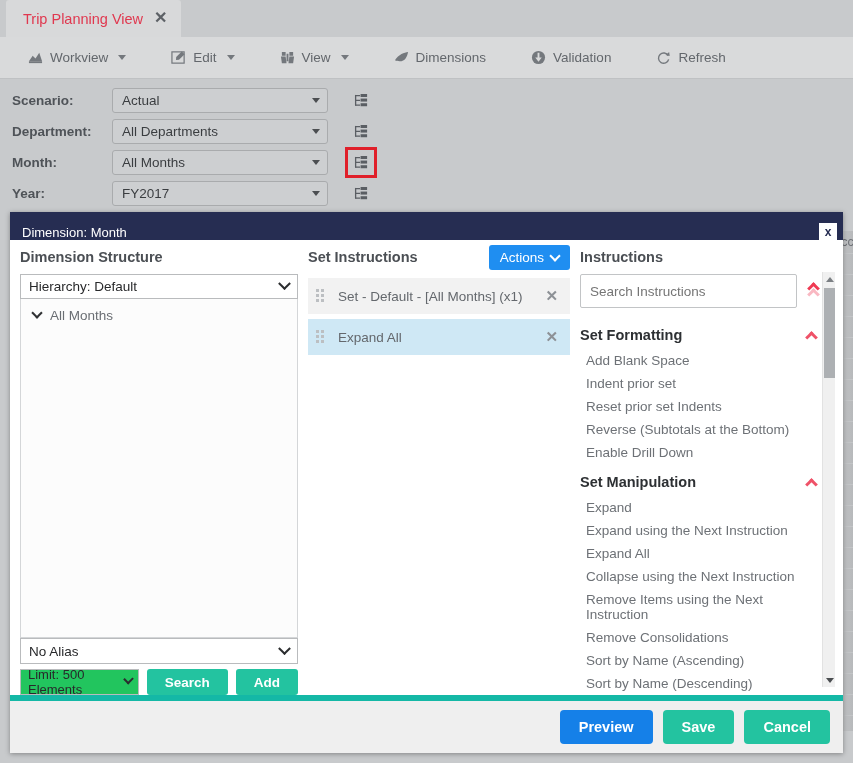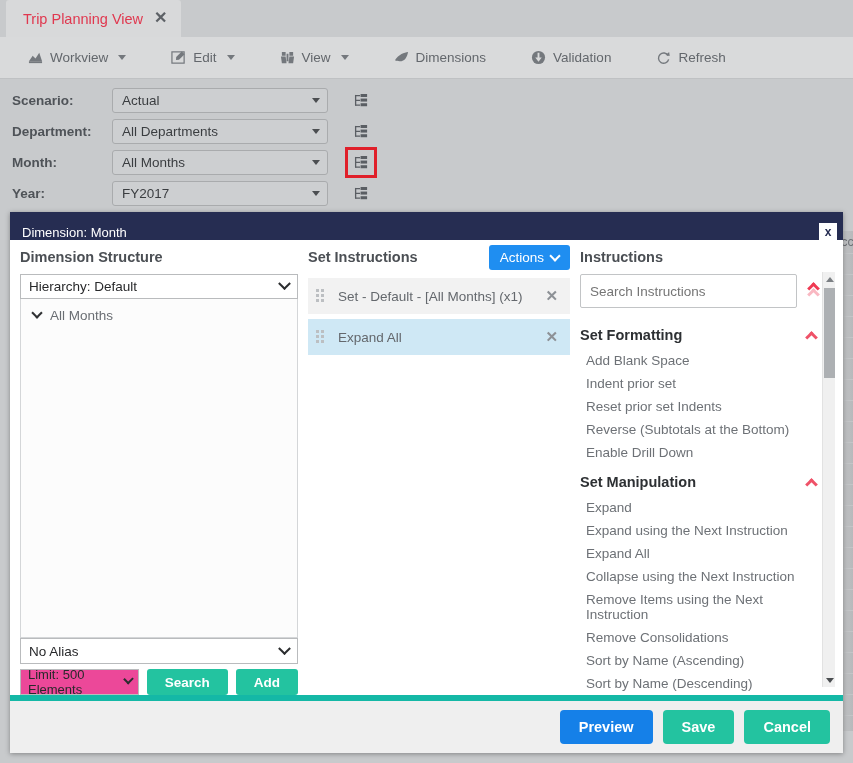--- a/index.html
+++ b/index.html
@@ -137,21 +137,21 @@
     position: relative; top: -3px;
   }
   .left-bottom { width: 278px; margin-top: 0; }
   .alias-select {
     width: 278px; height: 26px; border: 1px solid #b9bbbd; background: #fff;
     display: flex; align-items: center; justify-content: space-between;
     padding: 0 8px; font-size: 13.5px; color: #28292b;
   }
   .lb-row { display: flex; gap: 8px; margin-top: 5px; }
   .limit-select {
-    width: 138px; height: 26px; border: 1px solid #b9bbbd; background: #ec4899;
+    width: 138px; height: 26px; border: 1px solid #b9bbbd; background: #22c55e;
     display: flex; align-items: center; justify-content: flex-start;
     padding: 0 6px 0 7px; font-size: 13px; color: #28292b;
   }
   .btn {
     border: none; border-radius: 3px; color: #fff; font-size: 13.5px;
     font-weight: bold; cursor: pointer; font-family: inherit;
   }
   .btn-green { background: #23c3a0; }
   .btn-blue  { background: #1580e8; }
   .btn-sm { height: 26px; padding: 0 18px; }

